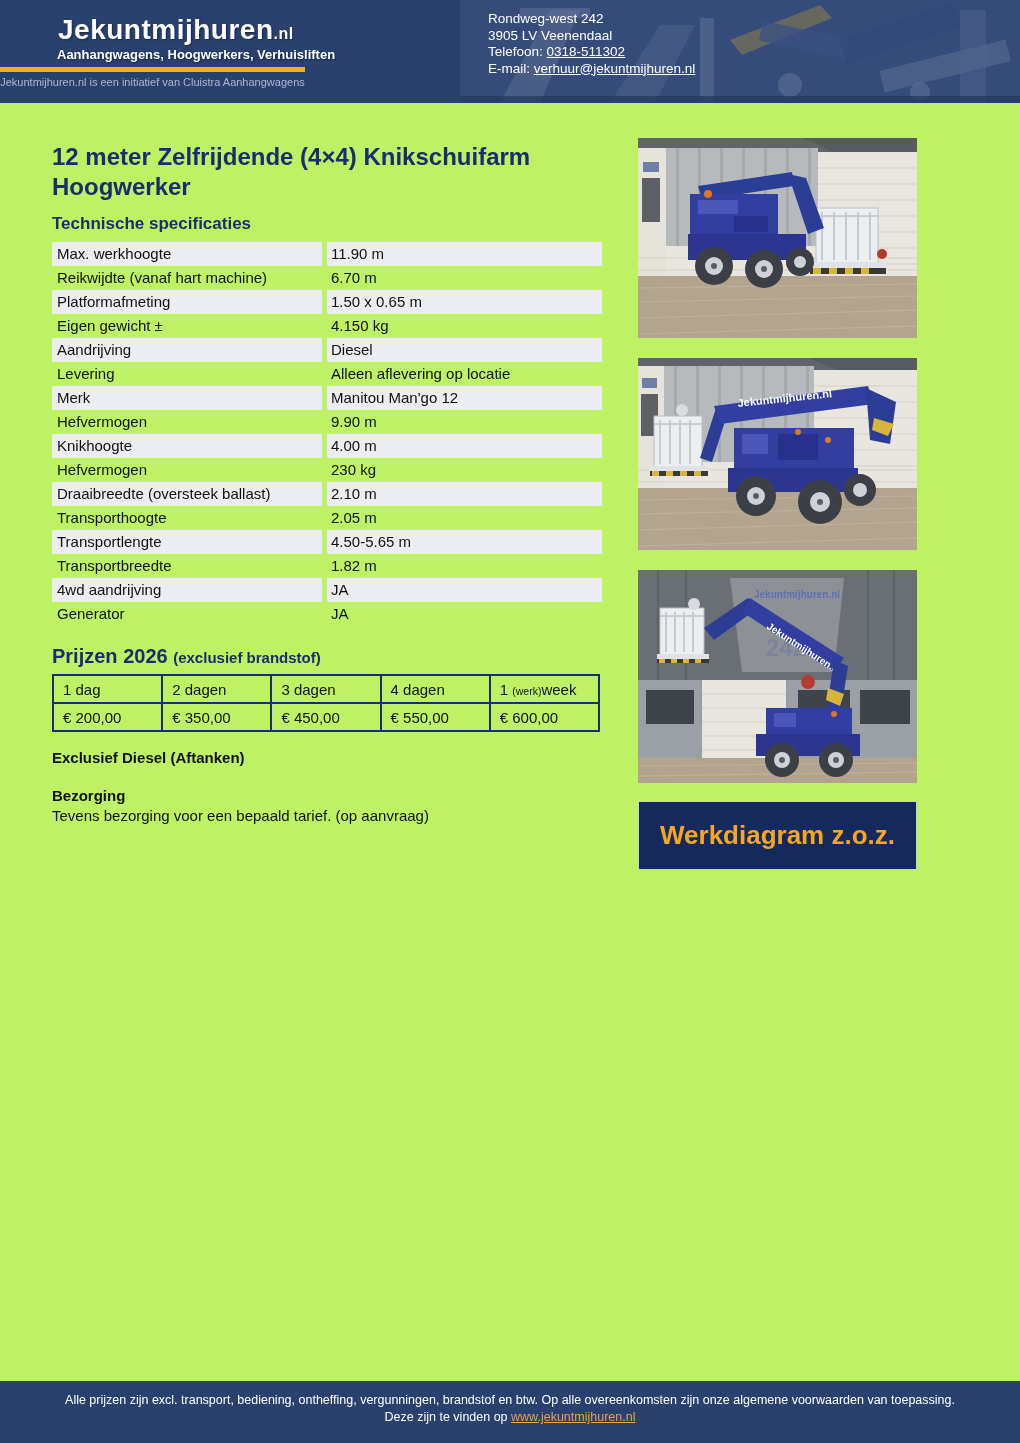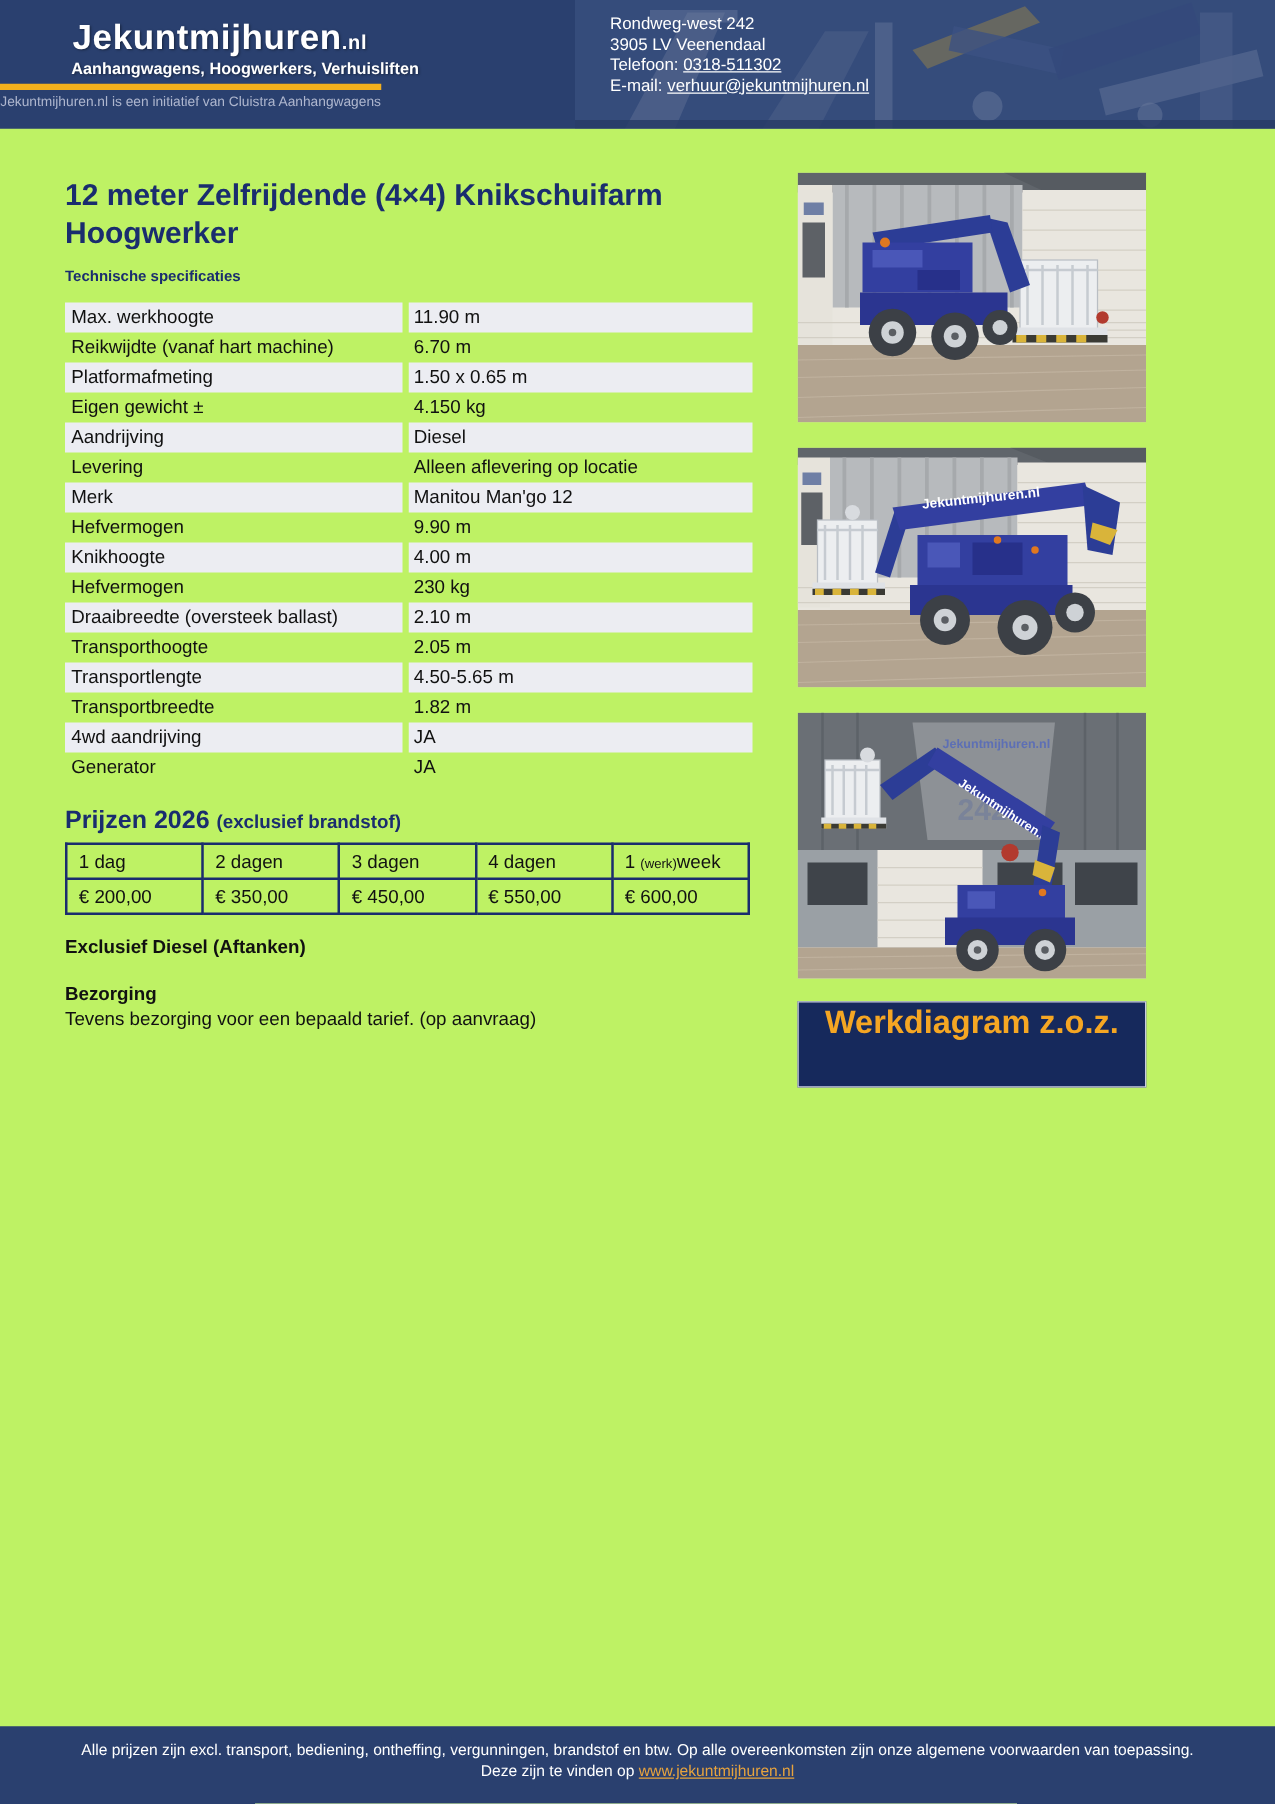--- a/index.html
+++ b/index.html
@@ -14,21 +14,21 @@
   .logo-main { position: absolute; top: 14px; left: 58px; color: #ffffff; font-weight: bold; font-size: 28px; letter-spacing: 0.5px; text-shadow: 1px 1px 2px rgba(0,0,0,0.4); white-space: nowrap; }
   .logo-suffix { font-size: 16px; }
   .logo-tagline { position: absolute; top: 47px; left: 57px; color: #ffffff; font-weight: bold; font-size: 13px; text-shadow: 1px 1px 2px rgba(0,0,0,0.4); white-space: nowrap; }
   .logo-bar { position: absolute; top: 67px; left: 0; width: 305px; height: 5px; background: #f3b01d; }
   .logo-initiative { position: absolute; top: 76px; left: 0; width: 305px; text-align: center; color: #aeb6ce; font-size: 11px; white-space: nowrap; }
   .contact { position: absolute; top: 11px; left: 488px; color: #ffffff; font-size: 13.5px; line-height: 16.5px; }
   .contact a { color: #ffffff; text-decoration: underline; }
 
   
   .title { position: absolute; top: 142px; left: 52px; width: 570px; color: #1a2d6e; font-weight: bold; font-size: 24px; line-height: 30px; }
-  .section-heading { position: absolute; top: 214px; left: 52px; color: #1a2d6e; font-weight: bold; font-size: 12px; }
+  .section-heading { position: absolute; top: 214px; left: 52px; color: #1a2d6e; font-weight: bold; font-size: 17px; }
 
   .specs { position: absolute; top: 242px; left: 52px; width: 550px; }
   .spec-row { display: flex; height: 24px; line-height: 24px; font-size: 15px; color: #111111; }
   .spec-label { width: 270px; padding-left: 5px; margin-right: 5px; white-space: nowrap; overflow: hidden; }
   .spec-value { flex: 1; padding-left: 4px; white-space: nowrap; overflow: hidden; }
   .spec-row:nth-child(odd) .spec-label, .spec-row:nth-child(odd) .spec-value { background: #ecedf2; }
 
   .pricing-heading { position: absolute; top: 645px; left: 52px; color: #1a2d6e; font-weight: bold; font-size: 20px; white-space: nowrap; }
   .pricing-note { font-size: 15px; }
   .price-table { position: absolute; top: 674px; left: 52px; width: 548px; border-collapse: collapse; table-layout: fixed; }
@@ -38,21 +38,21 @@
   .note-fuel { position: absolute; top: 749px; left: 52px; font-weight: bold; font-size: 15px; color: #111111; }
   .note-delivery-heading { position: absolute; top: 787px; left: 52px; font-weight: bold; font-size: 15px; color: #111111; }
   .note-delivery-text { position: absolute; top: 807px; left: 52px; font-size: 15px; color: #111111; }
 
   
   .photo { position: absolute; left: 638px; width: 279px; overflow: hidden; }
   .photo svg { display: block; }
   .photo-1 { top: 138px; height: 200px; }
   .photo-2 { top: 358px; height: 192px; }
   .photo-3 { top: 570px; height: 213px; }
-  .banner { position: absolute; top: 801px; left: 638px; width: 279px; height: 69px; background: #16295c; border: 1px solid #c9cde0; display: flex; align-items: flex-start; justify-content: center; }
+  .banner { position: absolute; top: 801px; left: 638px; width: 279px; height: 69px; background: #16295c; border: 1px solid #c9cde0; display: flex; align-items: center; justify-content: center; }
   .banner-text { color: #f5a623; font-weight: bold; font-size: 26px; white-space: nowrap; }
 
   
   .footer { position: absolute; top: 1381px; left: 0; width: 1020px; height: 62px; background: #2a406f; color: #ffffff; font-size: 12.5px; text-align: center; padding-top: 11px; line-height: 17px; }
   .footer a { color: #e8a33d; text-decoration: underline; }
 </style>
 </head>
 <body>
 
 <div class="page">

